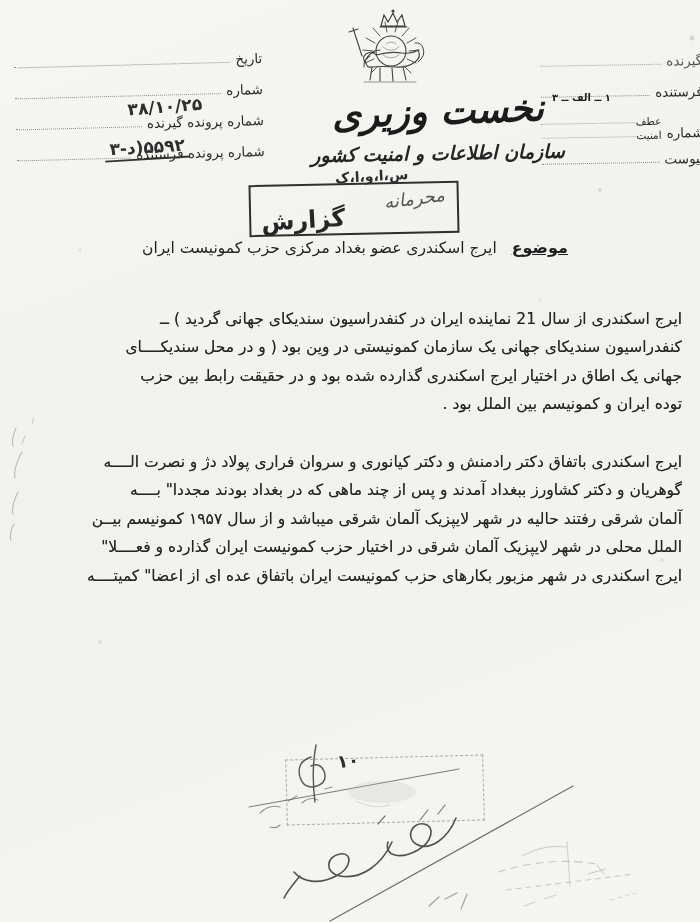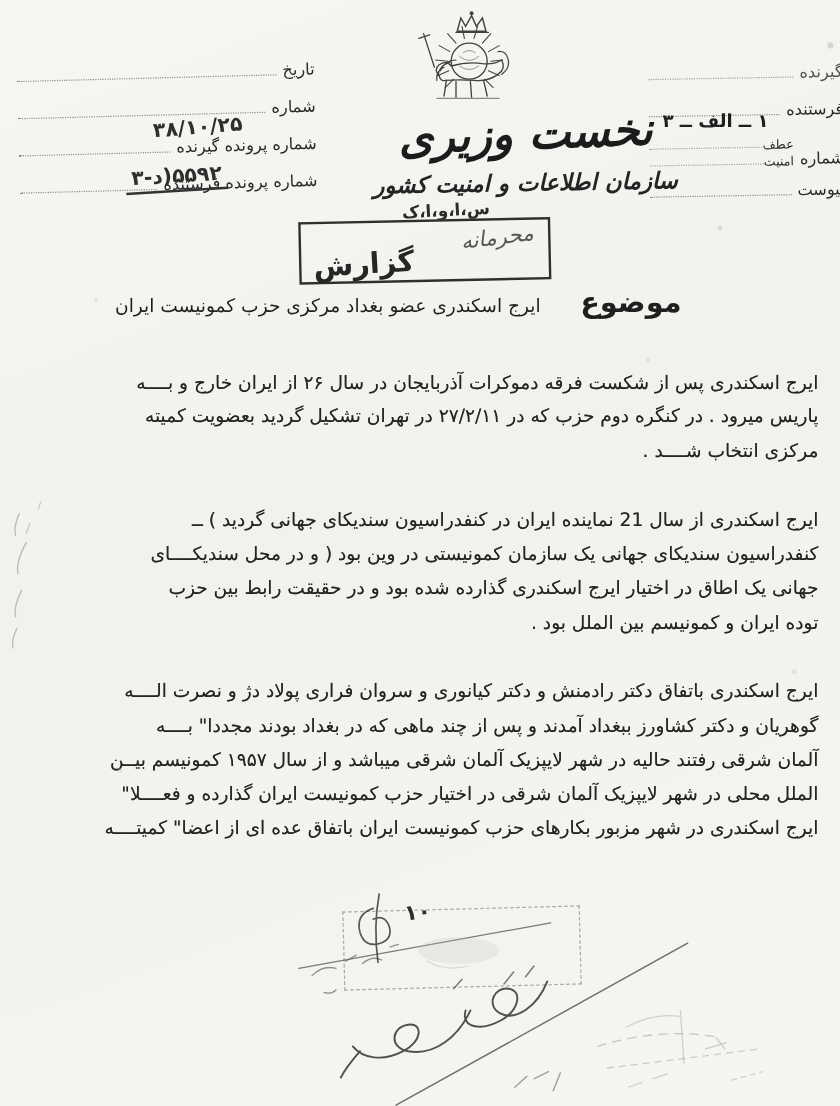--- a/index.html
+++ b/index.html
@@ -19,33 +19,33 @@
   .frow{display:flex;align-items:flex-end;margin-bottom:15px;}
   .frow .lbl{white-space:nowrap;padding-left:5px;}
   .leader{flex:1;border-bottom:1.5px dotted #6b6b6b;margin-bottom:4px;opacity:.75;min-width:12px;}
   .stack{display:flex;flex-direction:column;gap:2px;flex:1;}
   .mini{display:flex;align-items:flex-end;font-size:10.5px;}
   .mini .leader{border-bottom:1px dotted #8a8a8a;}
   .hand{font-size:17px;color:#2e2e2e;font-weight:bold;}
   .hand-date{left:112px;top:44px;transform:rotate(-3deg);letter-spacing:1px;}
   .hand-number{left:88px;top:84px;transform:rotate(-2deg);direction:ltr;unicode-bidi:bidi-override;
     border-bottom:2px solid #333;padding:0 5px 1px;letter-spacing:1px;}
-  .sender-value{left:552px;top:92px;font-size:15px;font-weight:bold;direction:rtl;color:#1f1f1f;}
+  .sender-value{left:552px;top:92px;font-size:10px;font-weight:bold;direction:rtl;color:#1f1f1f;}
   
   .savak-note{left:335px;top:168px;font-size:14px;font-weight:bold;color:#2b2b2b;
     transform:rotate(-3deg);direction:rtl;}
   .stamp-box{left:249px;top:183px;width:206px;height:48px;border:2px solid #2f2f2f;
     transform:rotate(-1.2deg);}
   .stamp-word{position:absolute;left:10px;bottom:0px;font-size:24px;font-weight:bold;color:#262626;
     transform:rotate(-2deg);}
   .stamp-note{position:absolute;right:12px;top:4px;font-size:18px;font-style:italic;color:#3a3a3a;
     transform:rotate(-6deg);opacity:.85;}
   
   .subject{right:132px;left:50px;top:238px;direction:rtl;text-align:right;font-size:15.5px;color:#1f1f1f;}
-  .subject .s-lbl{font-size:24px;font-weight:bold;margin-left:28px;}
+  .subject .s-lbl{font-size:16px;font-weight:bold;margin-left:10px;text-decoration:underline;}
   .report-body{left:22px;right:18px;top:276px;direction:rtl;text-align:right;font-size:15.5px;
     line-height:28.6px;color:#242424;white-space:pre-line;text-shadow:0 0 .5px rgba(40,40,40,.55);}
   .report-body p{margin:0;}
   
   .footer-num{left:337px;top:750px;font-size:18px;font-weight:bold;color:#2c2c2c;transform:rotate(-7deg);}
   .dash-stamp{left:286px;top:757px;width:196px;height:64px;border:1.5px dashed #969696;
     transform:rotate(-1.5deg);opacity:.8;}
   svg{display:block;}
   .overlay{left:0;top:0;pointer-events:none;}
 </style>
@@ -132,23 +132,20 @@
     <span class="stamp-word" dir="rtl">گزارش</span>
     <span class="stamp-note" dir="rtl">محرمانه</span>
   </div>
 
   <div class="abs subject">
     <span class="s-lbl">موضوع</span>
     <span>ایرج اسکندری عضو بغداد مرکزی حزب کمونیست ایران</span>
   </div>
 
   <div class="abs report-body">
-    <p>ایرج اسکندری پس از شکست فرقه دموکرات آذربایجان در سال ۲۶ از ایران خارج و بــــه
-پاریس میرود . در کنگره دوم حزب که در ۲۷/۲/۱۱ در تهران تشکیل گردید بعضویت کمیته
-مرکزی انتخاب شــــد .</p>
     <p>ایرج اسکندری از سال 21 نماینده ایران در کنفدراسیون سندیکای جهانی گردید ) ــ
 کنفدراسیون سندیکای جهانی یک سازمان کمونیستی در وین بود ( و در محل سندیکــــای
 جهانی یک اطاق در اختیار ایرج اسکندری گذارده شده بود و در حقیقت رابط بین حزب
 توده ایران و کمونیسم بین الملل بود .</p>
     <p>ایرج اسکندری باتفاق دکتر رادمنش و دکتر کیانوری و سروان فراری پولاد دژ و نصرت الــــه
 گوهریان و دکتر کشاورز ببغداد آمدند و پس از چند ماهی که در بغداد بودند مجددا" بــــه
 آلمان شرقی رفتند حالیه در شهر لایپزیک آلمان شرقی میباشد و از سال ۱۹۵۷ کمونیسم بیــن
 الملل محلی در شهر لایپزیک آلمان شرقی در اختیار حزب کمونیست ایران گذارده و فعــــلا"
 ایرج اسکندری در شهر مزبور بکارهای حزب کمونیست ایران باتفاق عده ای از اعضا" کمیتــــه</p>
     

